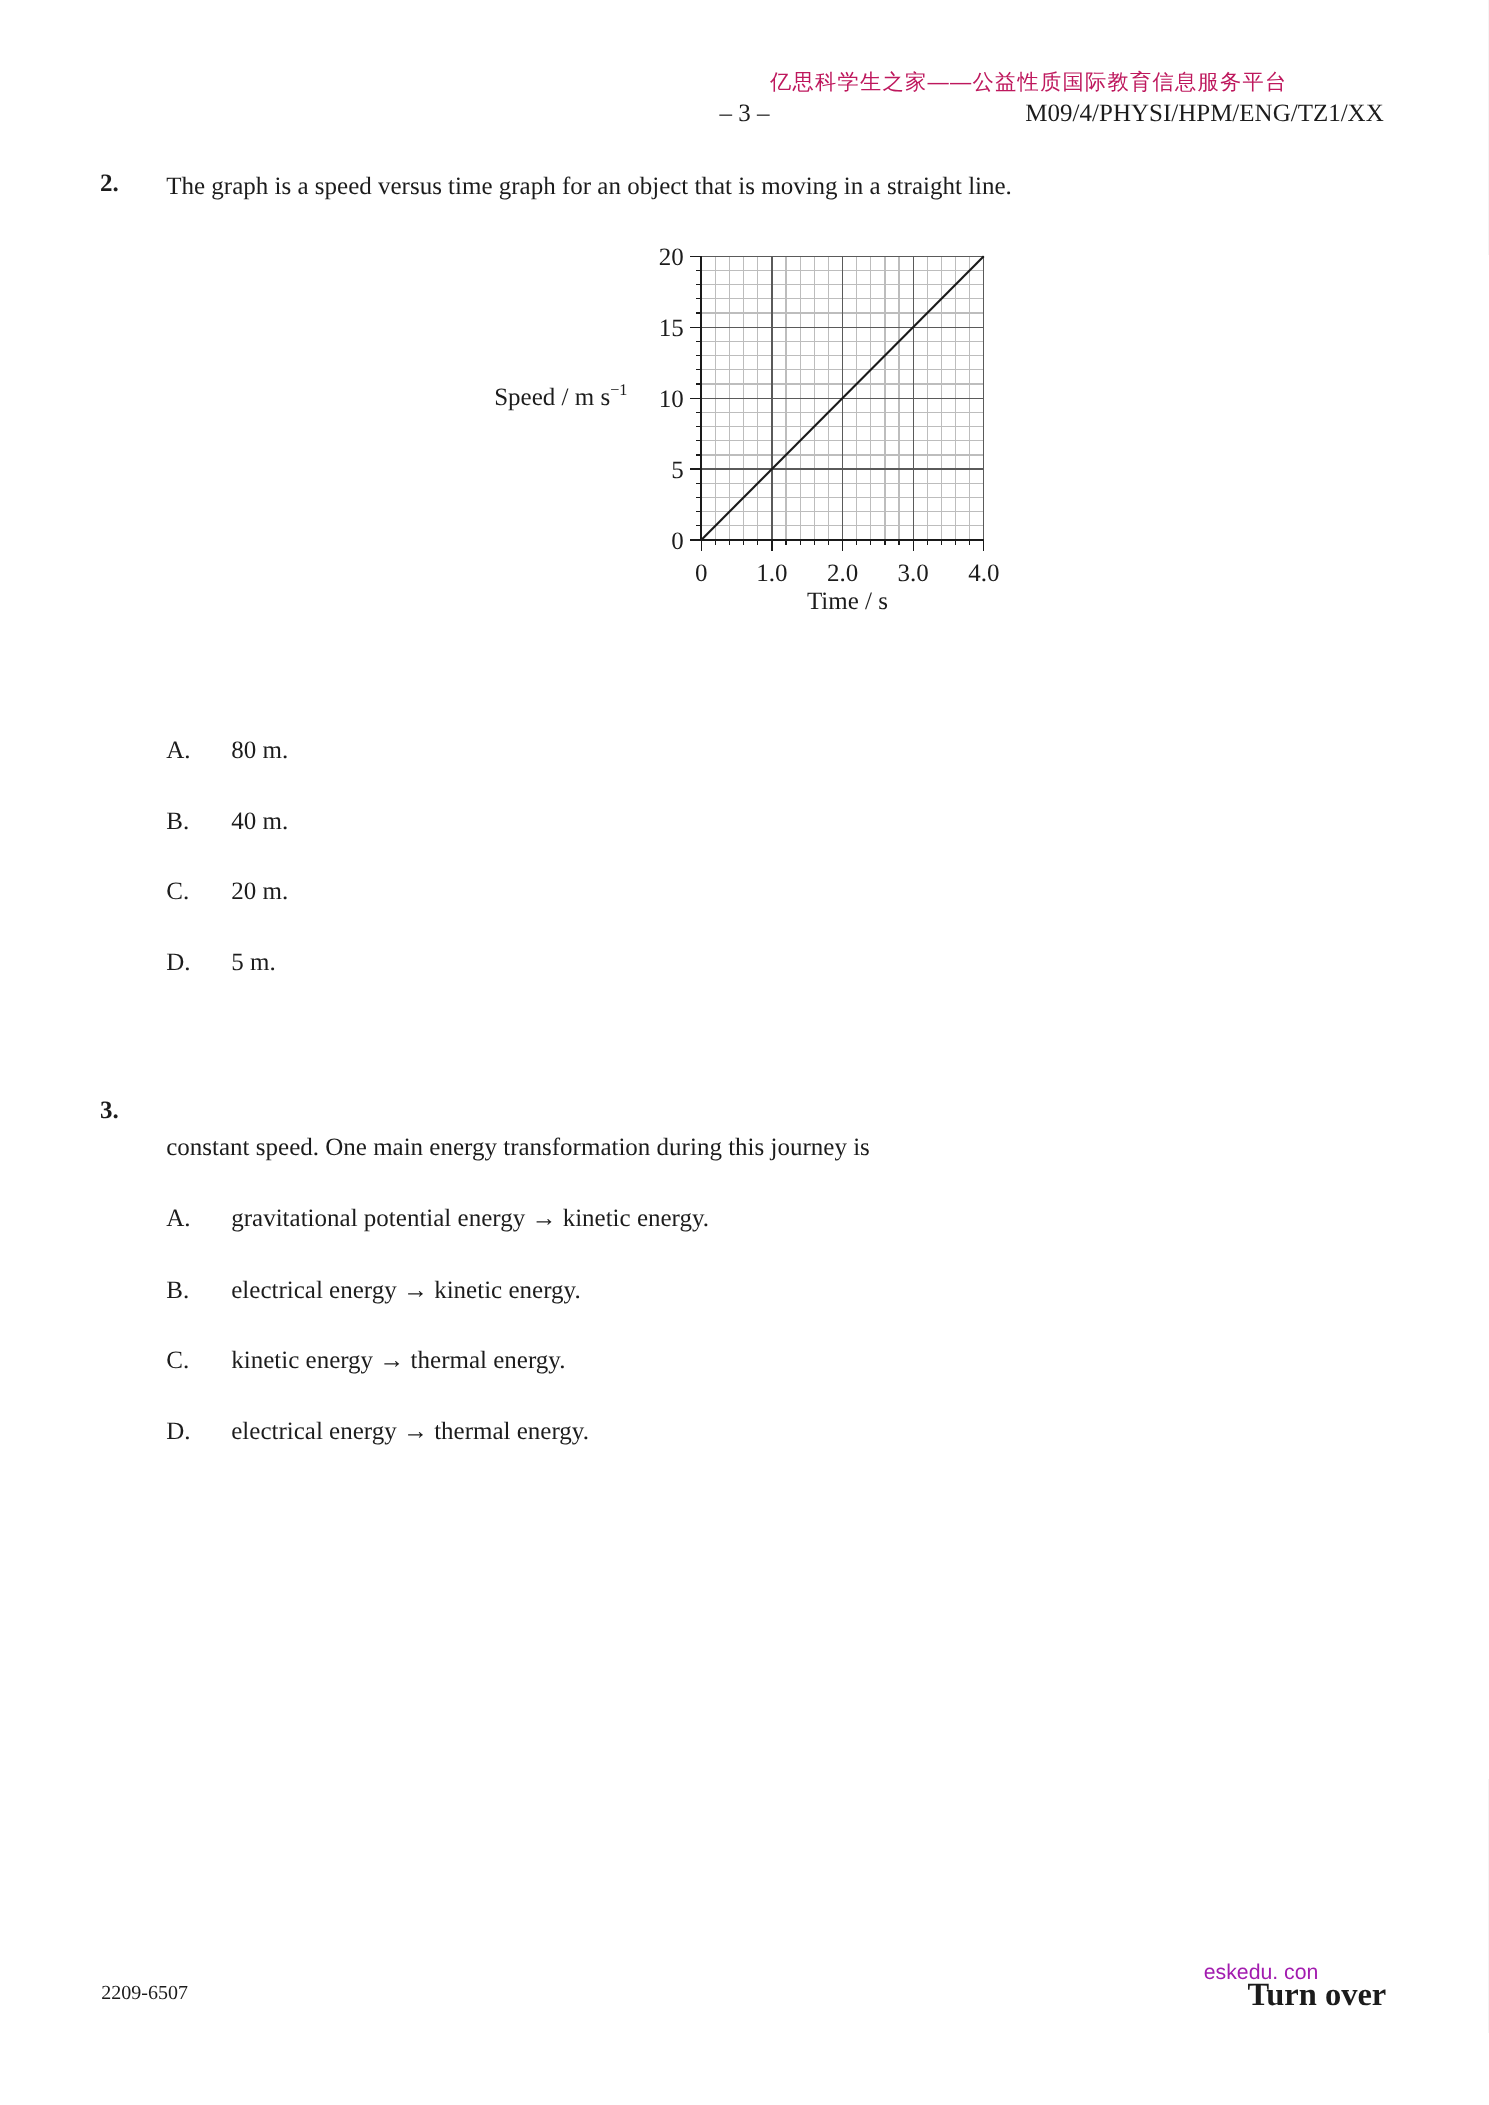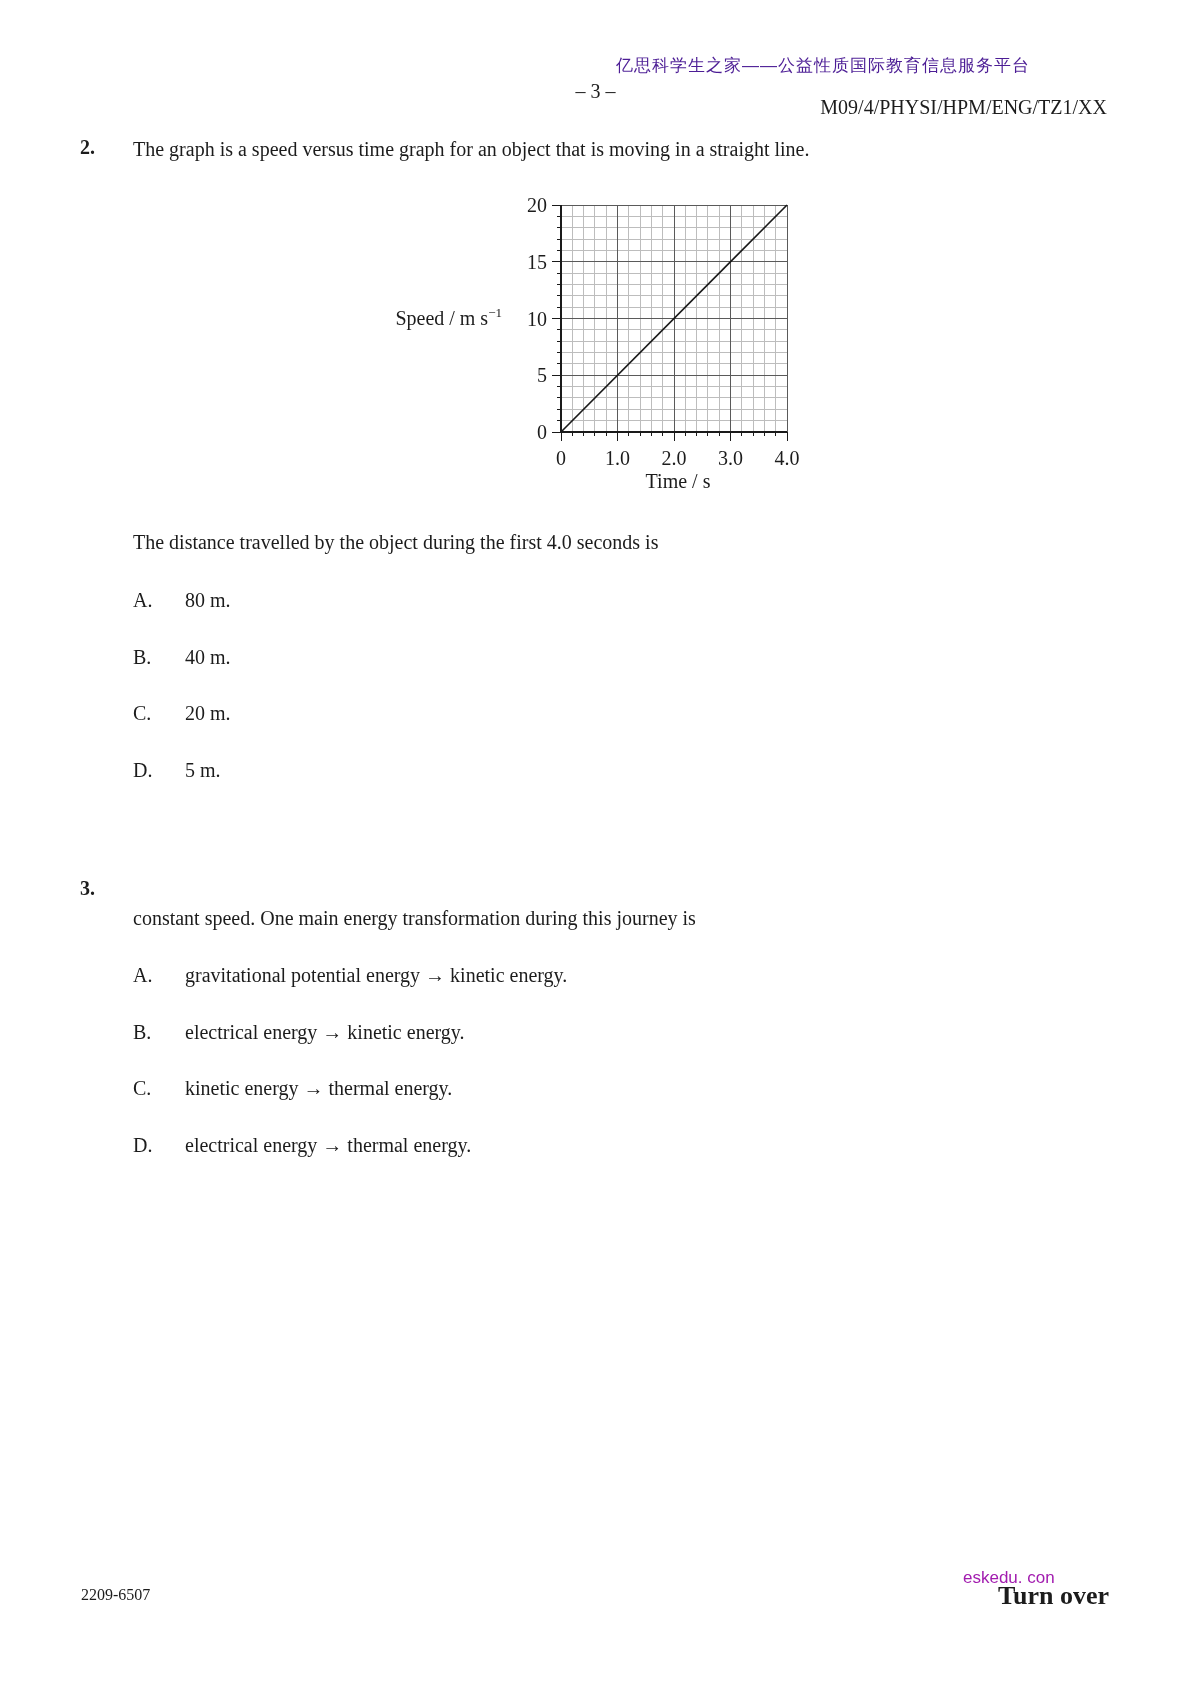--- a/index.html
+++ b/index.html
@@ -10,29 +10,29 @@
     margin: 0 auto;
     background: #ffffff;
     font-family: "Liberation Serif", serif;
     color: #1c1c1c;
     overflow: hidden;
   }
   .abs { position: absolute; }
   .sans  { font-family: "Liberation Sans", sans-serif; }
   .header-watermark {
     top: 54px; right: 161px;
-    font-size: 17px; color: #4c1d95;
+    font-size: 17px; color: #be185d;
     letter-spacing: 1px;
   }
   .page-number {
     top: 80px; left: 0; width: 100%;
     text-align: center; font-size: 20px;
   }
   .header-code {
-    top: 96px; right: 84px;
+    top: 80px; right: 84px;
     font-size: 20px;
   }
   .q-number { font-weight: bold; font-size: 20px; }
   .q-text   { font-size: 20px; }
   .stem-line { line-height: 26px; white-space: nowrap; }
   sup.sc { font-size: 13px; line-height: 0; vertical-align: super; }
   .option-row { font-size: 20px; white-space: nowrap; }
   .option-letter { display: inline-block; width: 52px; }
   .graph-svg { left: 511px; top: 193px; }
   svg text {
@@ -165,21 +165,20 @@
       <text x="36" y="189.25" text-anchor="end">5</text>
       <text x="36" y="132.5" text-anchor="end">10</text>
       <text x="36" y="75.75" text-anchor="end">15</text>
       <text x="36" y="19" text-anchor="end">20</text>
     </svg>
   <div class="abs y-axis-label">
     <span>Speed / m s</span><sup class="sc">−1</sup>
   </div>
   <div class="abs x-axis-label">Time / s</div>
 
-  <div class="abs q-text" style="left:133px; top:531px;">The distance travelled by the object during the first 4.0 seconds is</div>
 
   <div class="abs option-row" style="left:133px; top:589px;">
     <span class="option-letter">A.</span><span>80 m.</span>
   </div>
   <div class="abs option-row" style="left:133px; top:646px;">
     <span class="option-letter">B.</span><span>40 m.</span>
   </div>
   <div class="abs option-row" style="left:133px; top:702px;">
     <span class="option-letter">C.</span><span>20 m.</span>
   </div>

